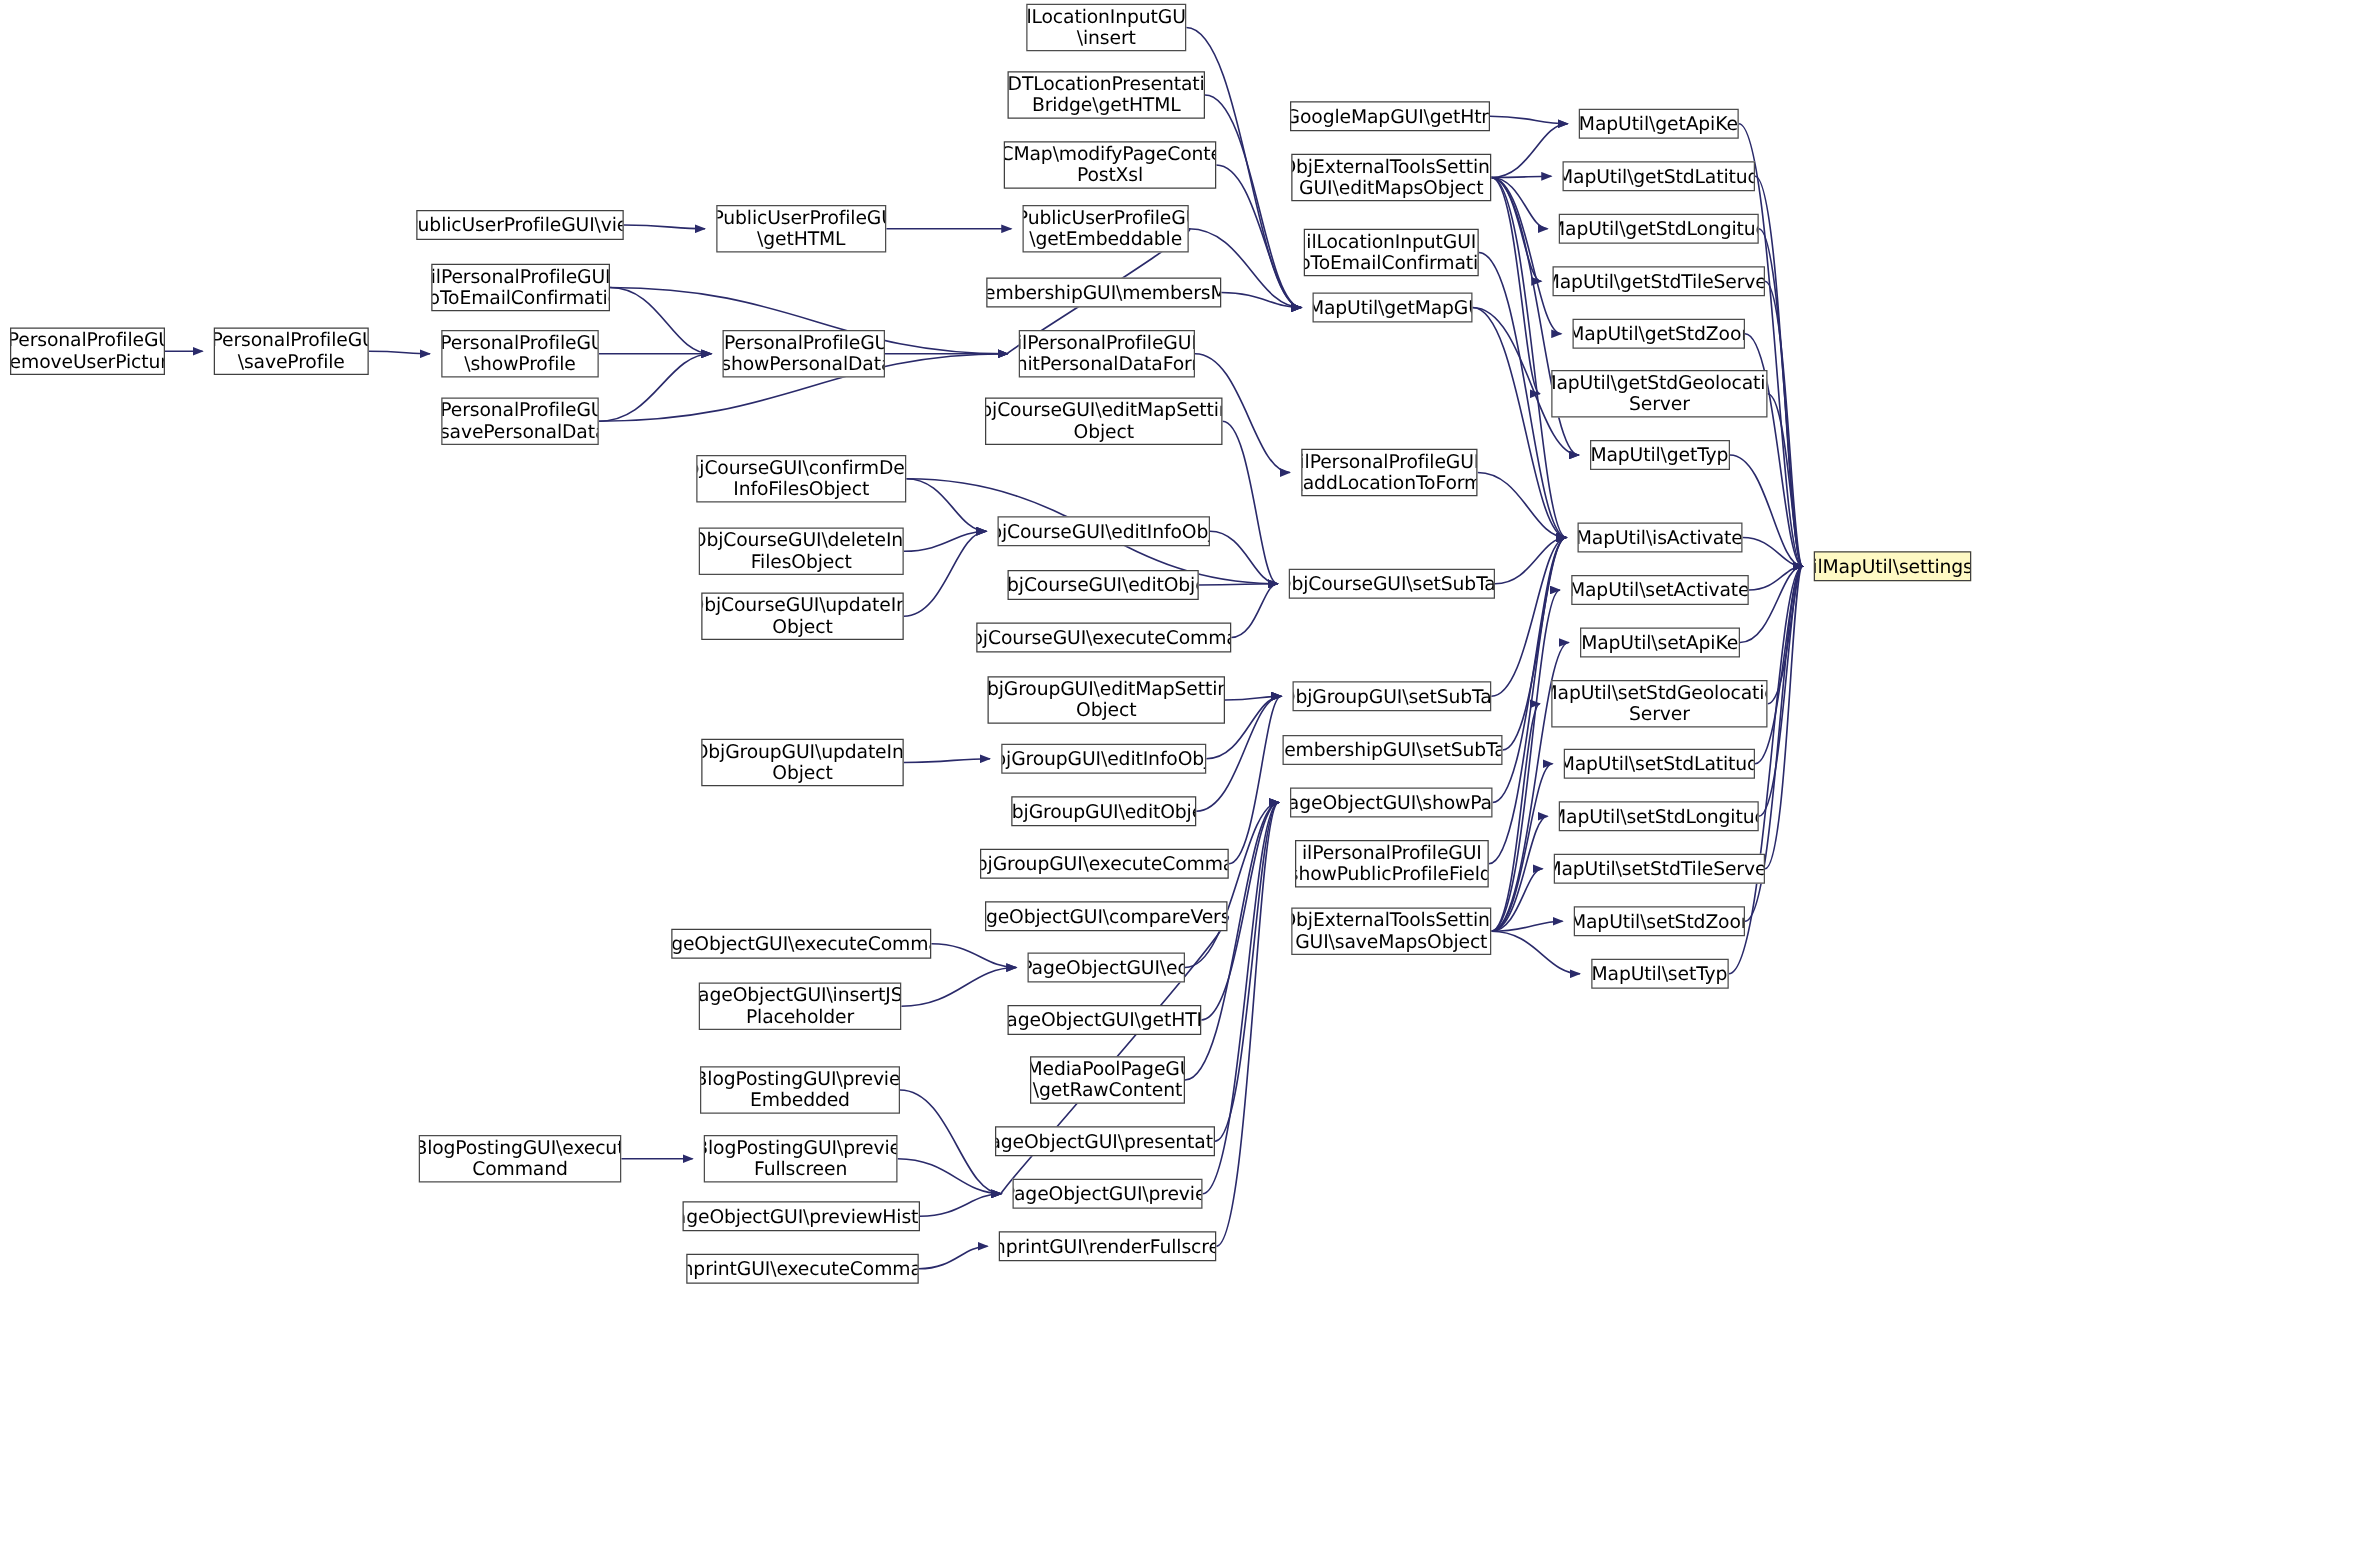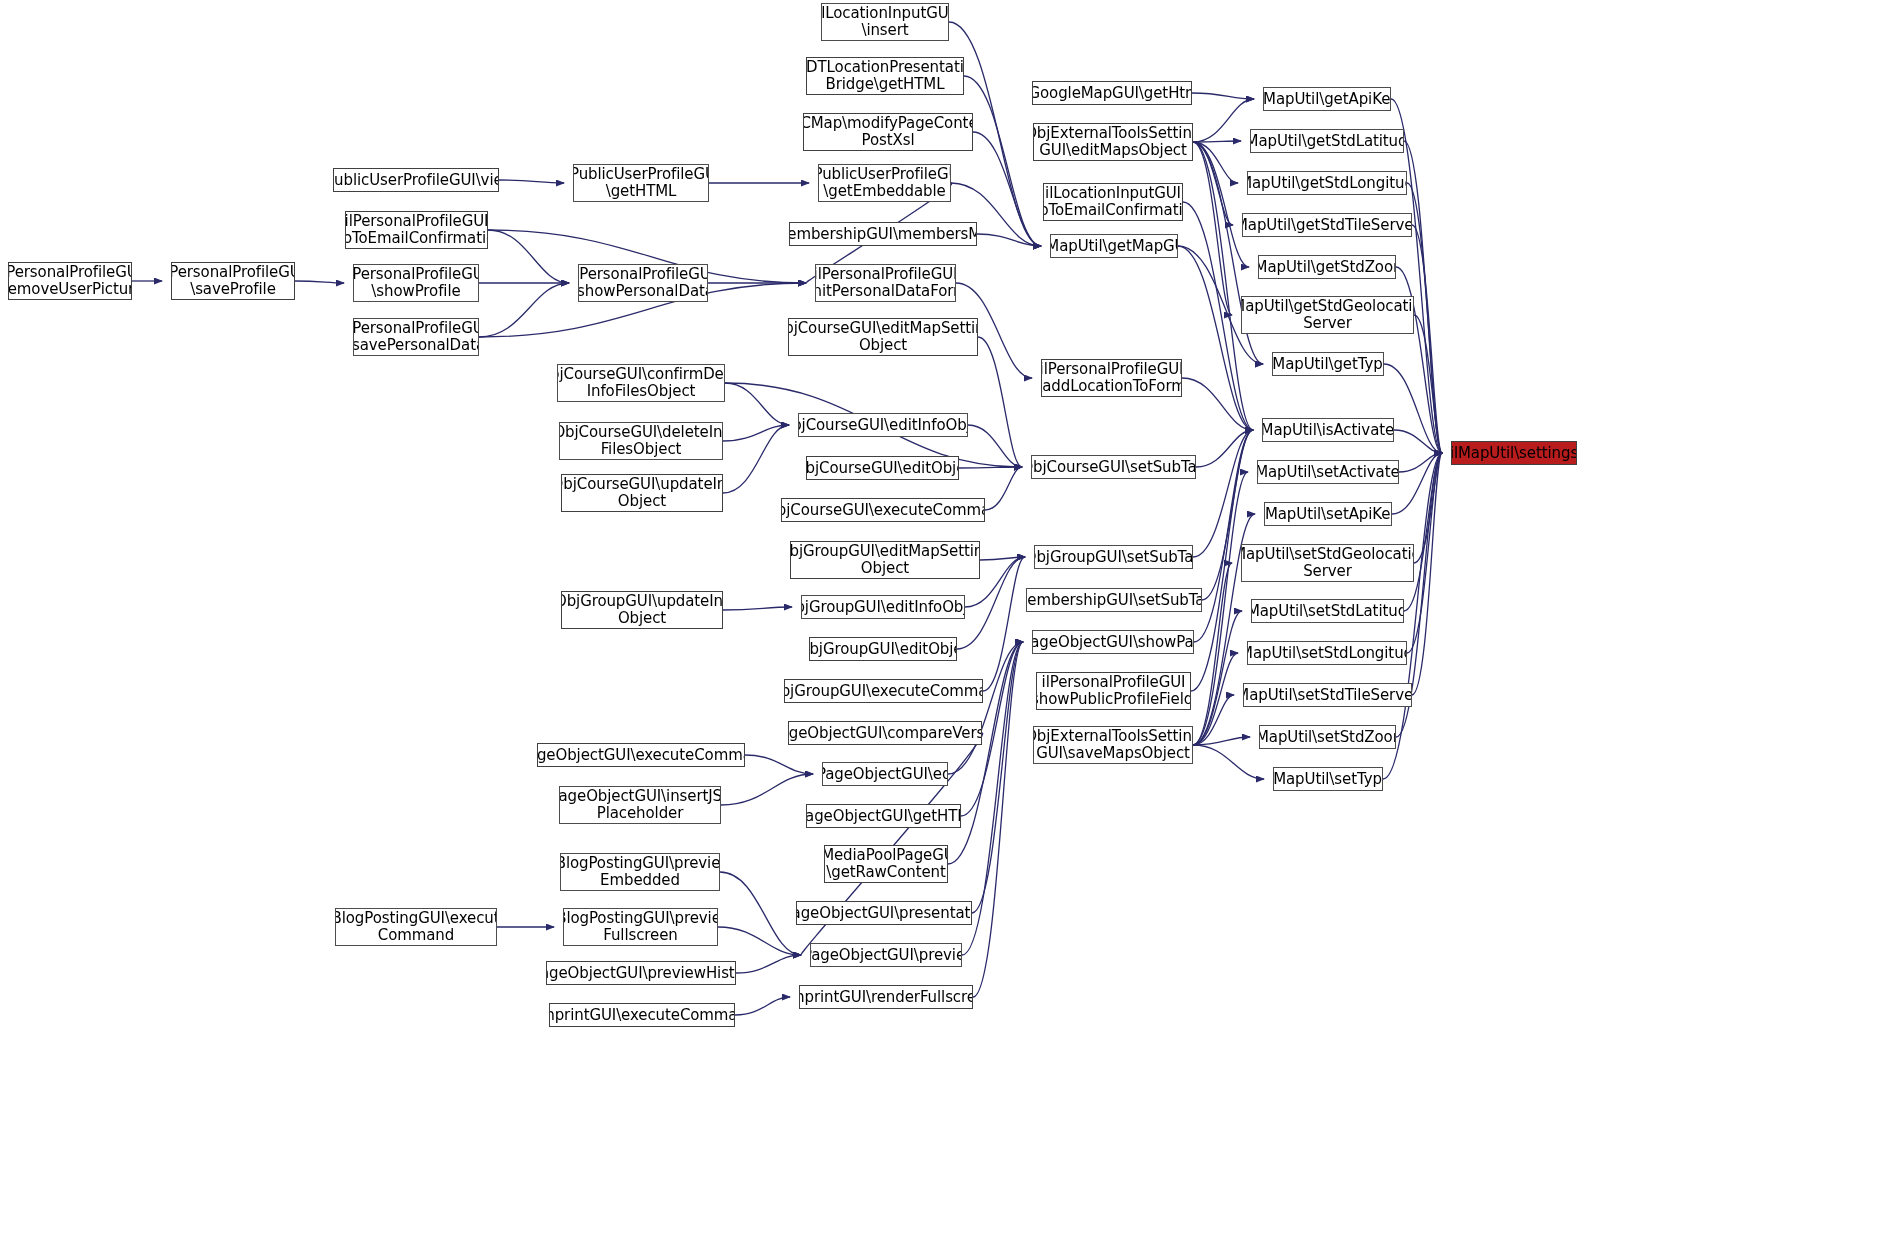--- a/index.html
+++ b/index.html
@@ -17,21 +17,21 @@
     text-align:center;
     font-size:15px;
     line-height:1.12;
     color:#000000;
     letter-spacing:-0.1px;
     white-space:pre-line;
     padding:0 4px;
     overflow:hidden;
   }
   .node.thick{border:1.6px solid #4d4d4d;}
-  .node.current{background:#b91c1c;border:1.6px solid #404040;}
+  .node.current{background:#fef9c3;border:1.6px solid #404040;}
 </style>
 </head>
 <body>
 
 <div id="canvas">
   <svg id="edges">
       <defs>
         <marker id="ah" markerWidth="9" markerHeight="7" refX="8" refY="3.5" orient="auto" markerUnits="userSpaceOnUse">
           <path d="M0,0 L9,3.5 L0,7 z" fill="#2a2a6a"></path>
         </marker>

